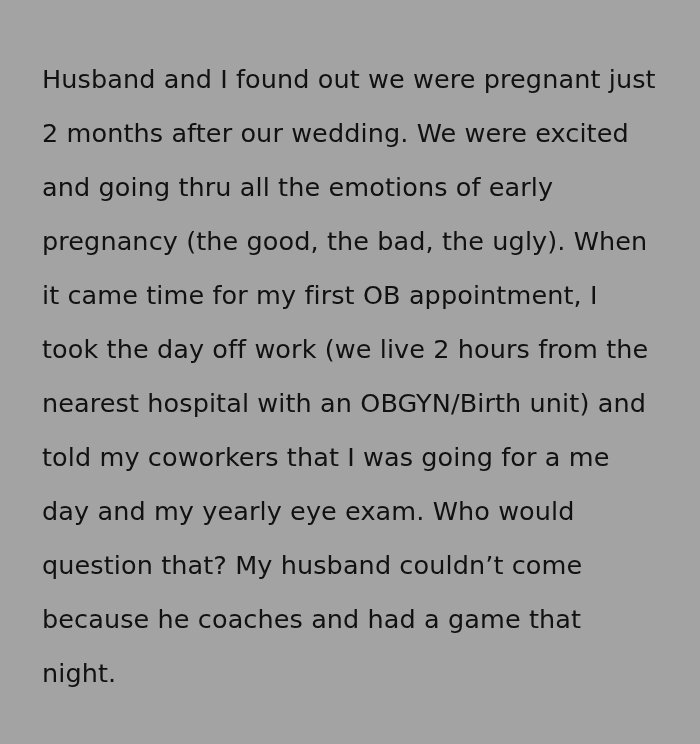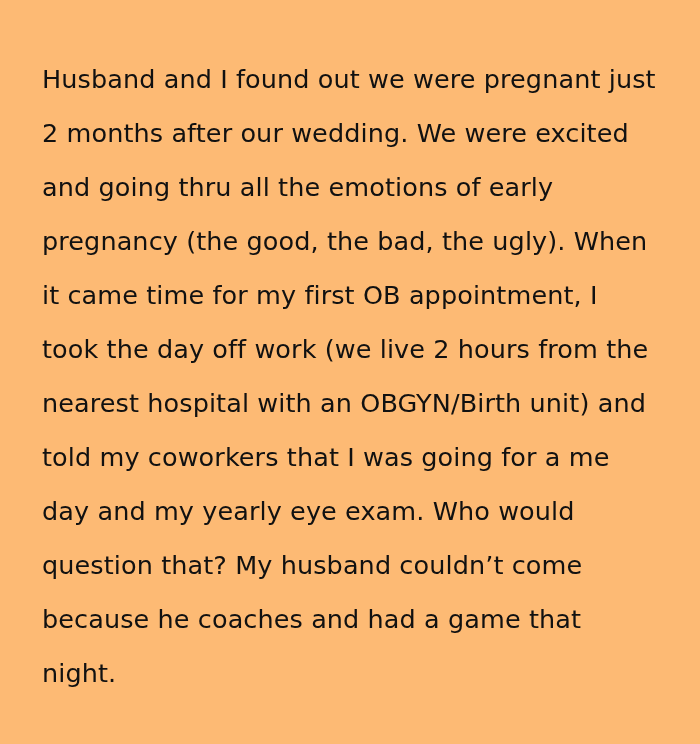--- a/index.html
+++ b/index.html
@@ -10,21 +10,21 @@
     width: 700px;
     height: 744px;
     background: #f7f7f7;
     font-family: "DejaVu Sans", sans-serif;
     overflow: hidden;
   }
   .story-card {
     box-sizing: border-box;
     width: 700px;
     height: 744px;
-    background: #fdba74;
+    background: #a3a3a3;
     padding: 26px 38px 20px 42px;
     display: flex;
     flex-direction: column;
     justify-content: flex-start;
   }
   .story-text {
     color: #111111;
     font-size: 25.5px;
     line-height: 54px;
     letter-spacing: 0.1px;

